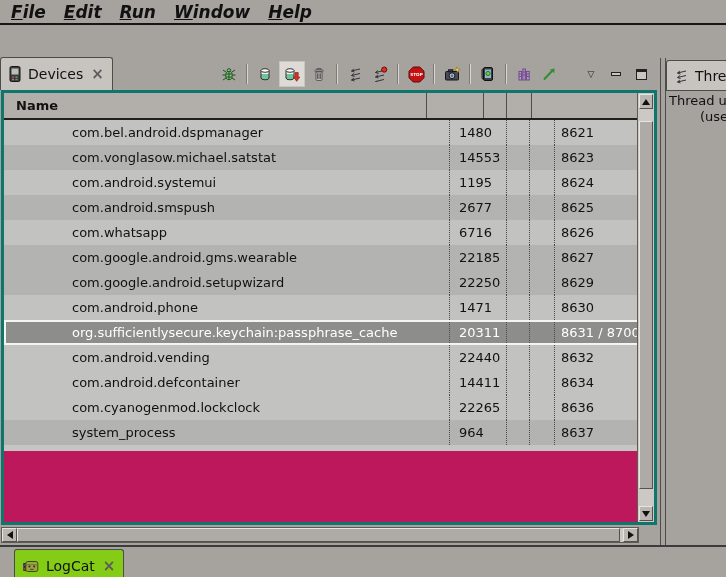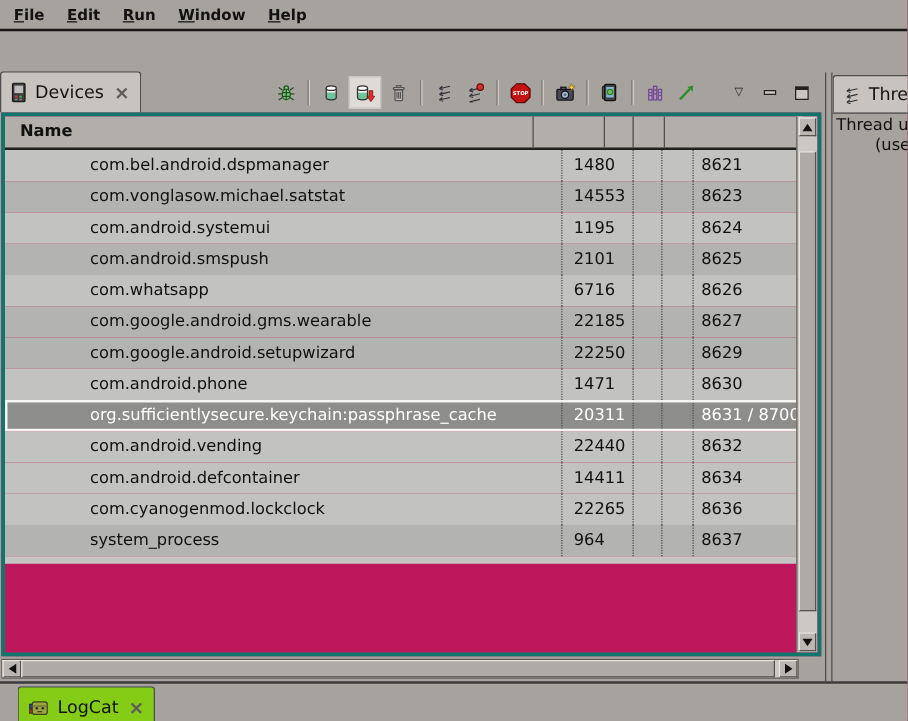--- a/index.html
+++ b/index.html
@@ -2,21 +2,21 @@
 <html><head>
 <meta charset="utf-8">
 <style>
   * { box-sizing: border-box; margin: 0; padding: 0; }
   html,body { width:726px; height:577px; overflow:hidden; }
   body { font-family:"DejaVu Sans", sans-serif; background:#a6a29e; color:#111; }
   #window { position:relative; width:726px; height:577px; background:#a6a29e; }
 
   
   #menubar { height:25px; border-bottom:2px solid #171717; display:flex; align-items:center; padding-left:2px; }
-  .menu-item { font-size:12px; font-weight:bold; padding:0 9px; cursor:default; }
+  .menu-item { font-size:17px; font-weight:bold; padding:0 9px; cursor:default;font-style:italic; }
   .menu-item u { text-decoration:underline; }
 
   #main-toolbar { height:33px; }
 
   
   #main { height:487px; display:flex; }
   #devices-panel { width:660px; position:relative; }
   #sash { width:6px; border-left:1px solid #4c4c4c; border-right:1px solid #4c4c4c; background:#a6a29e; }
   #threads-panel { width:60px; position:relative; }
 
@@ -259,21 +259,21 @@
             </div>
             <div class="row light">
               <div class="cell c-name">com.android.systemui</div>
               <div class="cell c-pid">1195</div>
               <div class="cell c-a"></div>
               <div class="cell c-b"></div>
               <div class="cell c-port">8624</div>
             </div>
             <div class="row dark">
               <div class="cell c-name">com.android.smspush</div>
-              <div class="cell c-pid">2101</div>
+              <div class="cell c-pid">2677</div>
               <div class="cell c-a"></div>
               <div class="cell c-b"></div>
               <div class="cell c-port">8625</div>
             </div>
             <div class="row light">
               <div class="cell c-name">com.whatsapp</div>
               <div class="cell c-pid">6716</div>
               <div class="cell c-a"></div>
               <div class="cell c-b"></div>
               <div class="cell c-port">8626</div>

